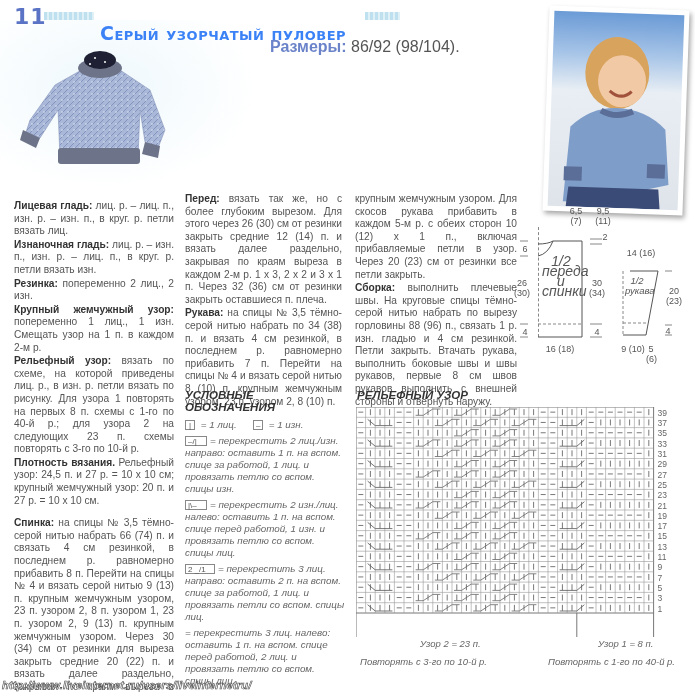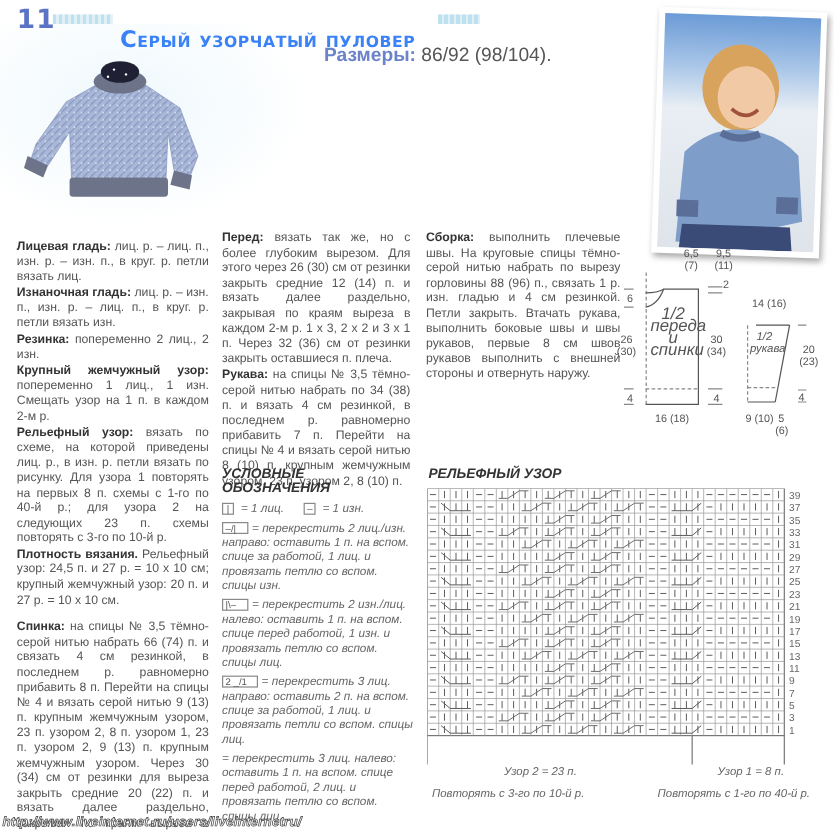--- a/index.html
+++ b/index.html
@@ -106,20 +106,21 @@
   <p><b>Плотность вязания.</b> <span>Рельефный узор: 24,5 п. и 27 р. = 10 х 10 см; крупный жемчужный узор: 20 п. и 27 р. = 10 х 10 см.</span></p>
   <p class="sp"><b>Спинка:</b> <span>на спицы № 3,5 тёмно-серой нитью набрать 66 (74) п. и связать 4 см резинкой, в последнем р. равномерно прибавить 8 п. Перейти на спицы № 4 и вязать серой нитью 9 (13) п. крупным жемчужным узором, 23 п. узором 2, 8 п. узором 1, 23 п. узором 2, 9 (13) п. крупным жемчужным узором. Через 30 (34) см от резинки для выреза закрыть средние 20 (22) п. и вязать далее раздельно, закрывая по краям выреза в каждом 2-м р. 2 х 3 п. Через 32 (36) см от резинки закрыть оставшиеся п. плеча.</span></p>
 </div>
 
 <div class="col col2">
   <p><b>Перед:</b> <span>вязать так же, но с более глубоким вырезом. Для этого через 26 (30) см от резинки закрыть средние 12 (14) п. и вязать далее раздельно, закрывая по краям выреза в каждом 2-м р. 1 х 3, 2 х 2 и 3 х 1 п. Через 32 (36) см от резинки закрыть оставшиеся п. плеча.</span></p>
   <p><b>Рукава:</b> <span>на спицы № 3,5 тёмно-серой нитью набрать по 34 (38) п. и вязать 4 см резинкой, в последнем р. равномерно прибавить 7 п. Перейти на спицы № 4 и вязать серой нитью 8 (10) п. крупным жемчужным узором, 23 п. узором 2, 8 (10) п.</span></p>
 </div>
 
 <div class="col col3">
+  <p><span>крупным жемчужным узором. Для скосов рукава прибавить в каждом 5-м р. с обеих сторон 10 (12) х 1 п., включая прибавляемые петли в узор. Через 20 (23) см от резинки все петли закрыть.</span></p>
   <p><b>Сборка:</b> <span>выполнить плечевые швы. На круговые спицы тёмно-серой нитью набрать по вырезу горловины 88 (96) п., связать 1 р. изн. гладью и 4 см резинкой. Петли закрыть. Втачать рукава, выполнить боковые швы и швы рукавов, первые 8 см швов рукавов выполнить с внешней стороны и отвернуть наружу.</span></p>
 </div>
 
 <div class="legend">
   <div class="legend-title" style="text-transform:uppercase">Условные обозначения</div>
   <div class="leg-row">
     <span class="sym s1"><span class="mk" style="left:3px;top:1px">|</span></span>
     <span>= 1 лиц.</span>
     &nbsp;&nbsp;&nbsp;&nbsp;
     <span class="sym s1"><span class="mk" style="left:2px;top:1px">–</span></span>

